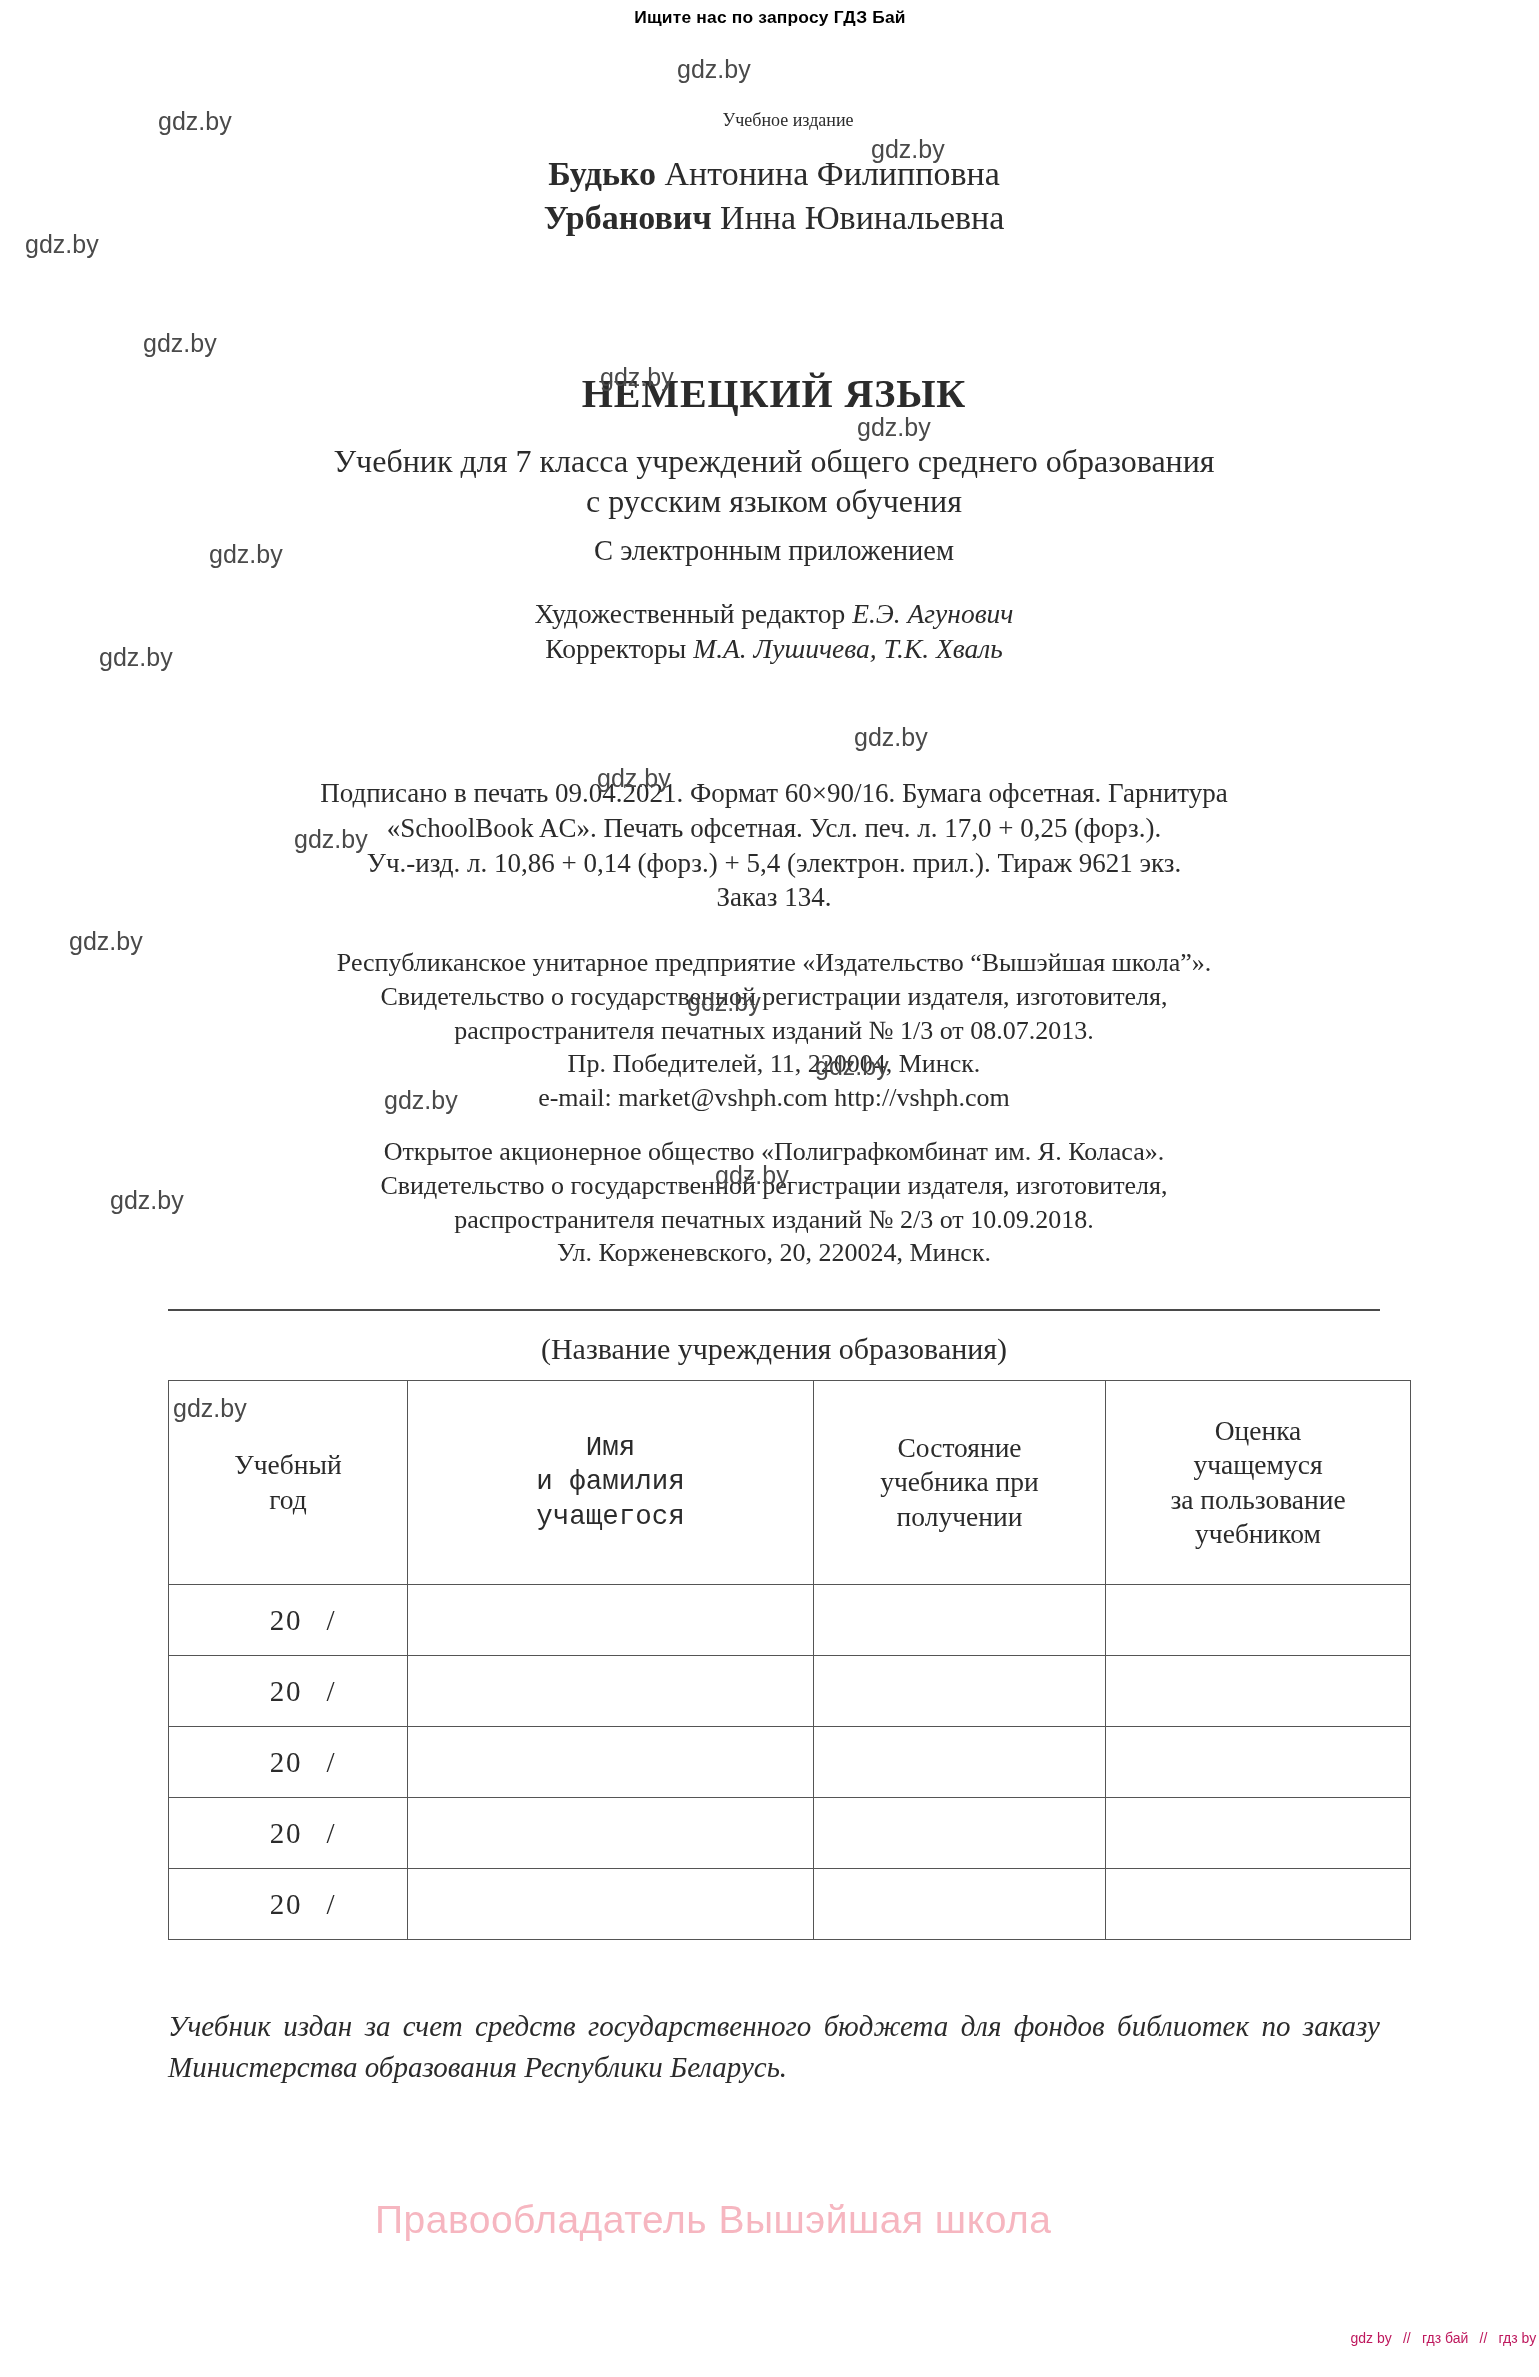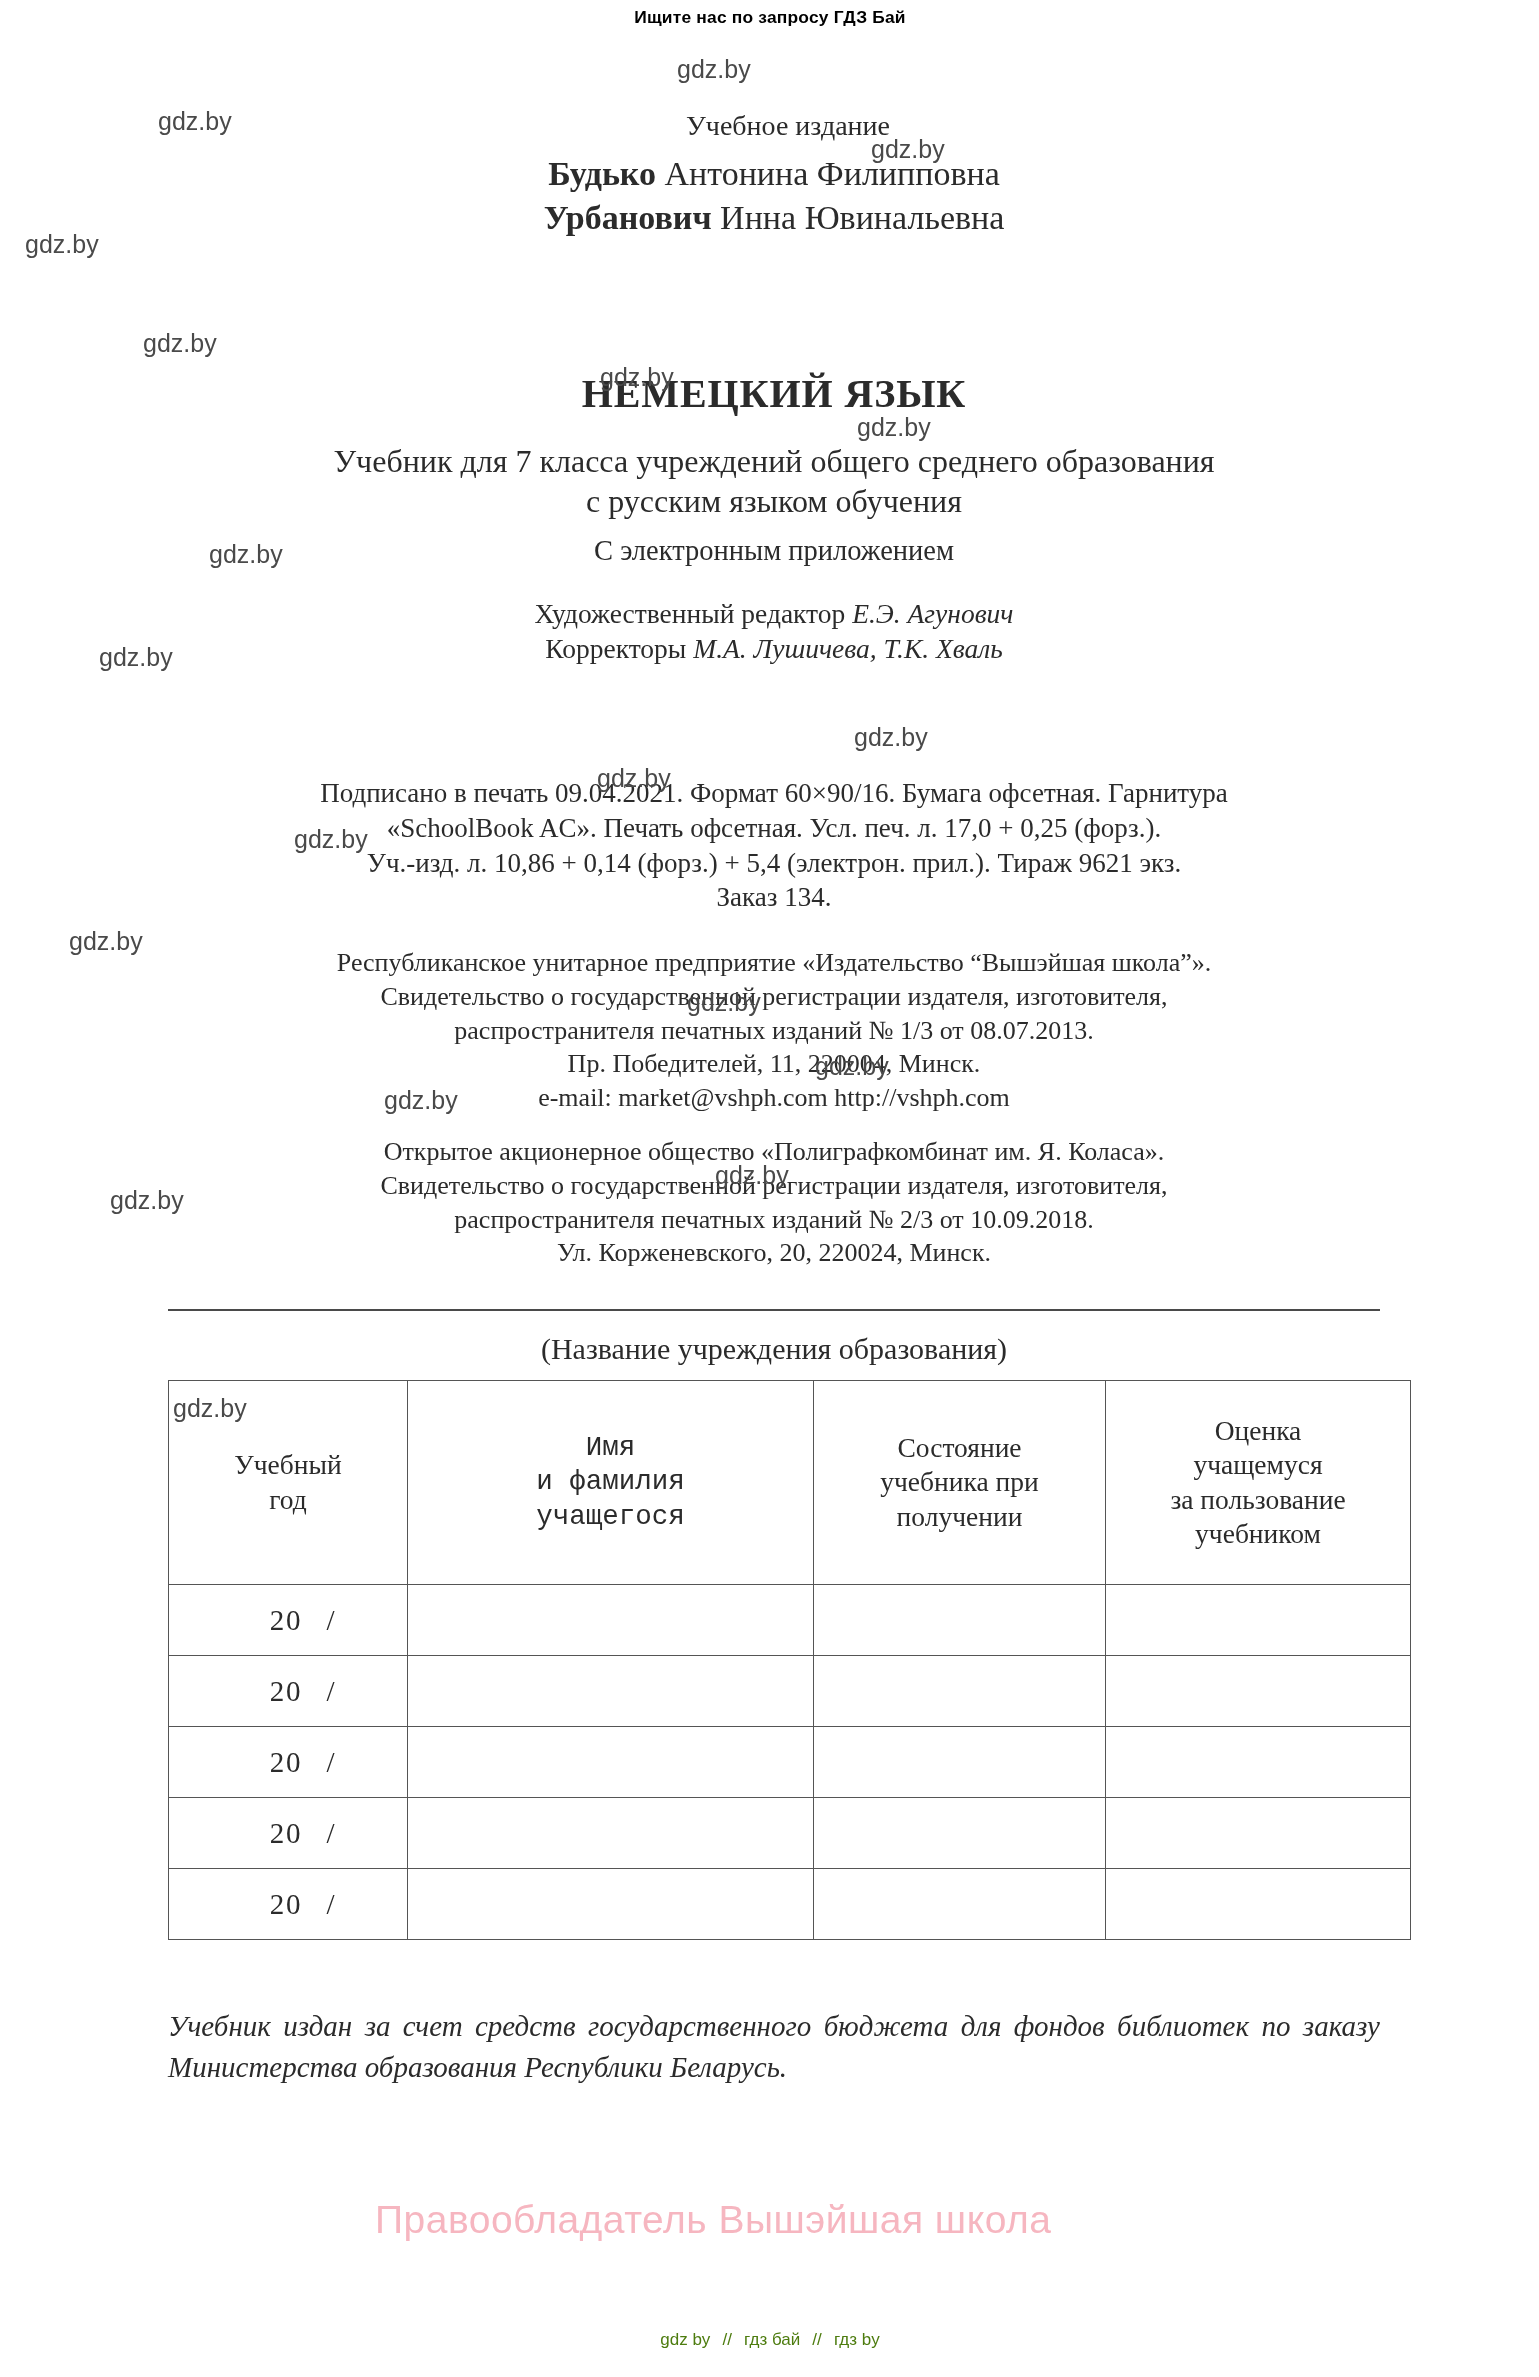--- a/index.html
+++ b/index.html
@@ -52,21 +52,21 @@
     height: 2377px;
   }
   .col {
     position: absolute;
     left: 168px;
     width: 1212px;
   }
 
   .ctr { text-align: center; }
 
-  .t-edition { font-size: 28px; padding-left: 28px; }
+  .t-edition { font-size: 18px; padding-left: 28px; }
   .t-author {
     font-size: 34px;
     line-height: 1.30;
   }
   .t-author b { font-weight: bold; }
   .t-title {
     font-size: 40px;
     font-weight: bold;
     letter-spacing: 0.9px;
   }
@@ -136,24 +136,24 @@
     font-style: italic;
     line-height: 1.42;
     text-align: justify;
     text-align-last: left;
   }
 
   
   .footer-links {
     position: absolute;
     left: 0; right: 0;
-    text-align: center;
+    text-align: right;
     font-family: "Liberation Sans", sans-serif;
-    font-size: 17px;
-    color: #4d7c0f;
+    font-size: 14px;
+    color: #be185d;
     white-space: nowrap;
   }
   .footer-links span { margin: 0 3.7px; }
 </style>
 </head>
 <body>
 
 <div class="page">
 
   <div class="promo-bar">Ищите нас по запросу ГДЗ Бай</div>

